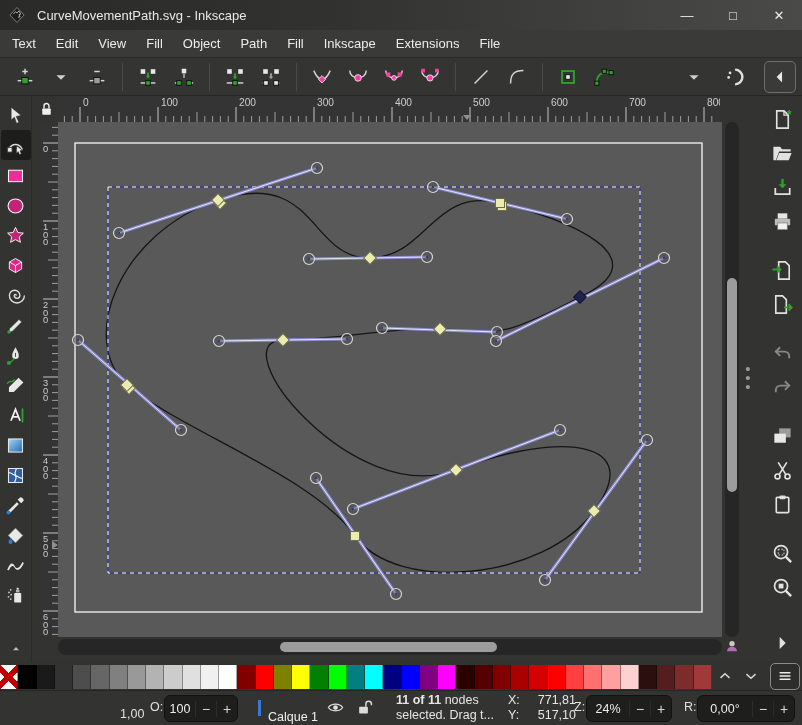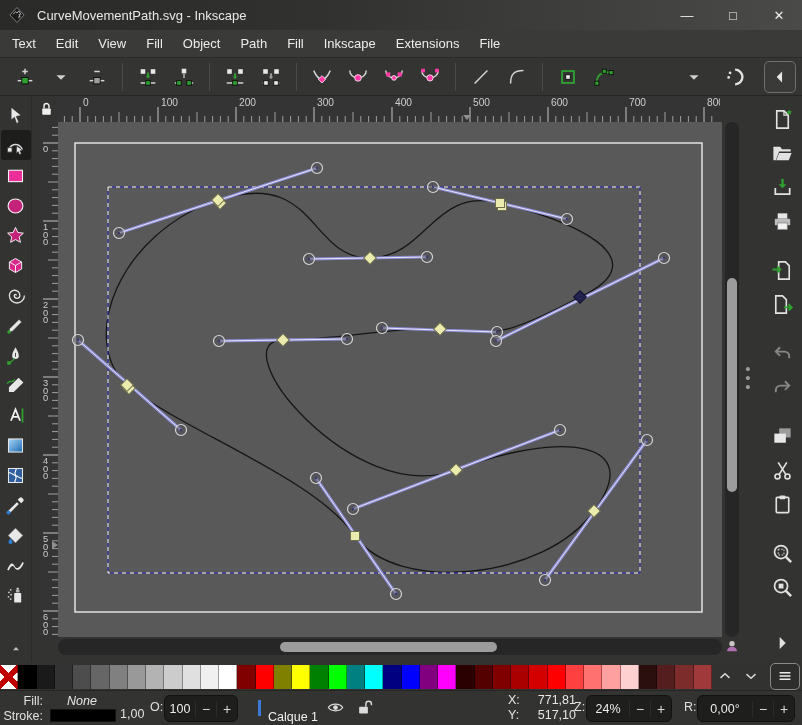--- a/index.html
+++ b/index.html
@@ -838,43 +838,41 @@
         </svg>
       </span>
     <span class="pal-menu icon" id="palmenu">
         <svg viewBox="0 0 24 24" width="20" height="20">
           <path d="M5.5 8h13M5.5 12h13M5.5 16h13" stroke="#ececec" stroke-width="1.8"></path>
         </svg>
       </span>
   </div>
 
   <div class="statusbar">
-    <div class="sb-abs fs-grid">
-      <span class="lab">Fill:</span>
-      <span class="fill-none">None</span>
-      <span class="lab">Stroke:</span>
-      <span class="stroke-swatch"></span>
-    </div>
     <span class="sb-abs sw-width">1,00</span>
     <span class="sb-abs o-label">O:</span>
     <div class="sb-abs spin o-spin">
       <span class="val">100</span>
       <span class="stp">−</span>
       <span class="stp">+</span>
     </div>
     <span class="sb-abs layer-ind"></span>
     <span class="sb-abs layer-name">Calque 1</span>
     <span class="sb-abs eye-btn icon" id="eyeicon"><svg viewBox="0 0 24 24" width="19" height="19">
           <path d="M3 12c3.5-5.5 14.5-5.5 18 0-3.5 5.5-14.5 5.5-18 0z" fill="none" stroke="#dcdcdc" stroke-width="1.6"></path>
           <circle cx="12" cy="12" r="3" fill="#dcdcdc"></circle>
         </svg></span>
     <span class="sb-abs lock-btn icon" id="lockicon"><svg viewBox="0 0 24 24" width="19" height="19">
           <rect x="4" y="11" width="11" height="8.5" rx="1" fill="#dcdcdc"></rect>
           <path d="M12.5 11V7.5a3.5 3.5 0 0 1 7 0V9" fill="none" stroke="#dcdcdc" stroke-width="1.8"></path>
         </svg></span>
+    <div class="sb-abs msg">
+      <div><b>11 of 11</b><span> nodes</span></div>
+      <div>selected. Drag t...</div>
+    </div>
     <div class="sb-abs xy-grid">
       <span>X:</span>
       <span class="v">771,81</span>
       <span>Y:</span>
       <span class="v">517,10</span>
     </div>
     <span class="sb-abs z-label">Z:</span>
     <div class="sb-abs spin z-spin">
       <span class="val">24%</span>
       <span class="stp">−</span>

